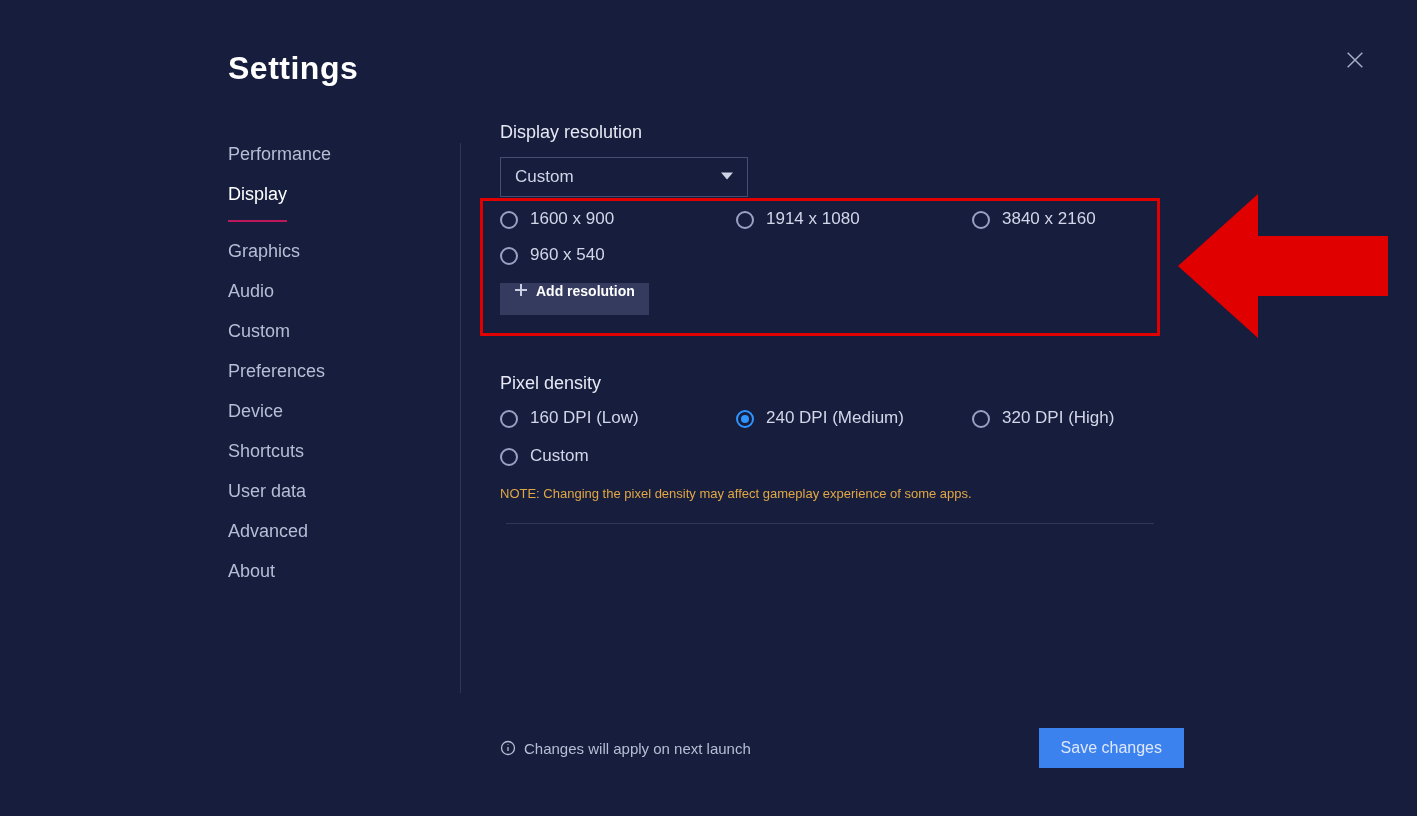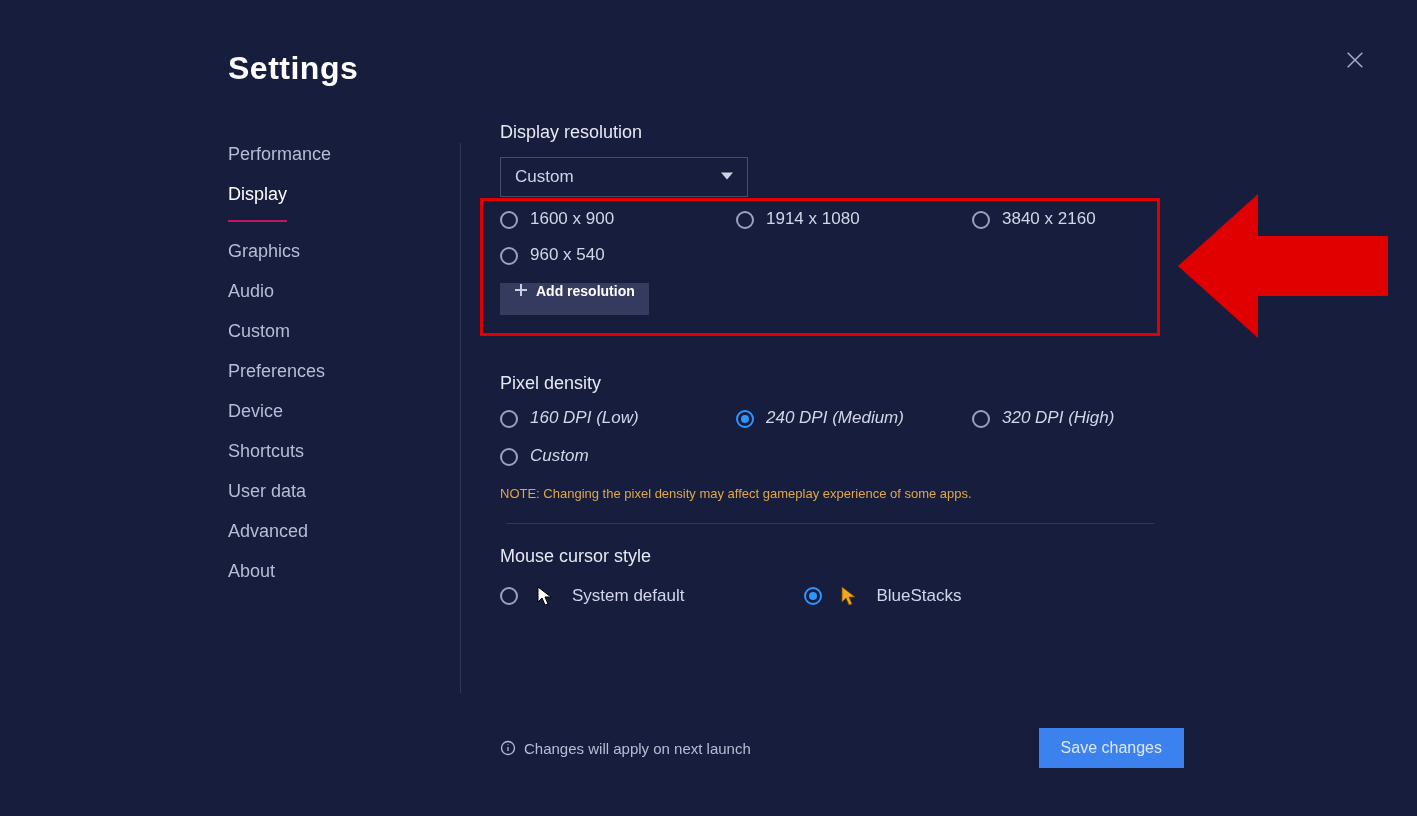--- a/index.html
+++ b/index.html
@@ -79,21 +79,20 @@
   }
   
   .red-arrow{
     position:absolute;left:1178px;top:186px;pointer-events:none;
   }
   
   .pix-section{margin-top:58px;}
   .dpi-grid{
     display:grid;grid-template-columns:230px 230px 200px;gap:18px 6px;
     margin-top:14px;
-    font-style:italic;
   }
   .note{
     margin-top:20px;color:#e0a745;font-size:13px;
   }
   .divider{
     border:none;border-top:1px solid #2f3657;margin-top:22px;width:648px;
   }
   
   .mouse-section{margin-top:22px;}
   .mouse-row{
@@ -205,43 +204,20 @@
           <div class="radio-row">
             <span class="radio"></span>
             <span class="radio-label">Custom</span>
           </div>
         </div>
       <div class="note">NOTE: Changing the pixel density may affect gameplay experience of some apps.</div>
       <hr class="divider">
     </div>
 
     
-    <div class="mouse-section">
-      <div class="section-label">Mouse cursor style</div>
-      <div class="mouse-row" id="mouse-row">
-          <div class="mouse-opt">
-            <span class="radio"></span>
-            <span class="cursor-icon">
-              <svg viewBox="0 0 16 20" width="16" height="20">
-                <polygon fill="#fff" stroke="#000" stroke-width="1" points="1,1 1,16 5,12 8,19 11,18 8,11 14,11"></polygon>
-              </svg>
-            </span>
-            <span class="radio-label">System default</span>
-          </div>
-          <div class="mouse-opt">
-            <span class="radio sel"></span>
-            <span class="cursor-icon">
-              <svg viewBox="0 0 16 20" width="16" height="20">
-                <polygon fill="#f2a51a" stroke="#7a4d00" stroke-width="0.7" points="1,1 1,16 5,12 8,19 11,18 8,11 14,11"></polygon>
-              </svg>
-            </span>
-            <span class="radio-label">BlueStacks</span>
-          </div>
-        </div>
-    </div>
 
   </div>
 
   <div class="highlight"></div>
   <svg class="red-arrow" width="220" height="160" viewBox="0 0 220 160">
     <polygon fill="#e10000" points="0,80 80,8 80,50 210,50 210,110 80,110 80,152"></polygon>
   </svg>
 
   <div class="footer">
     <div class="foot-note">

